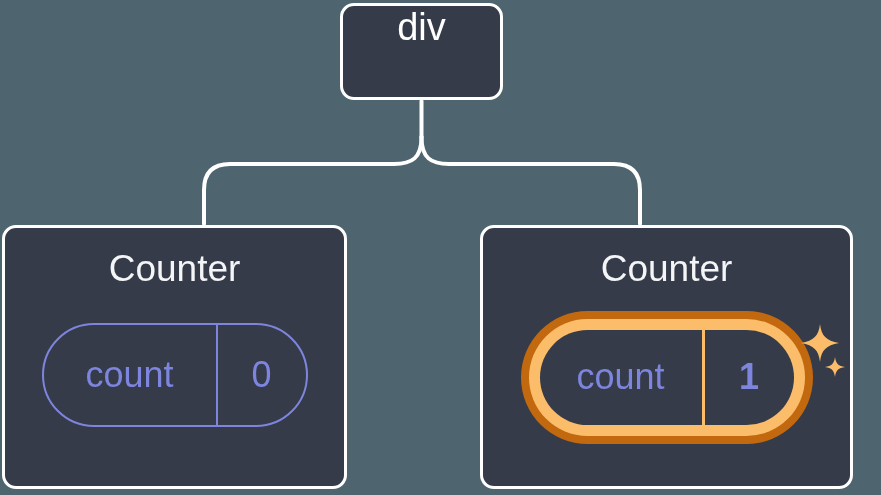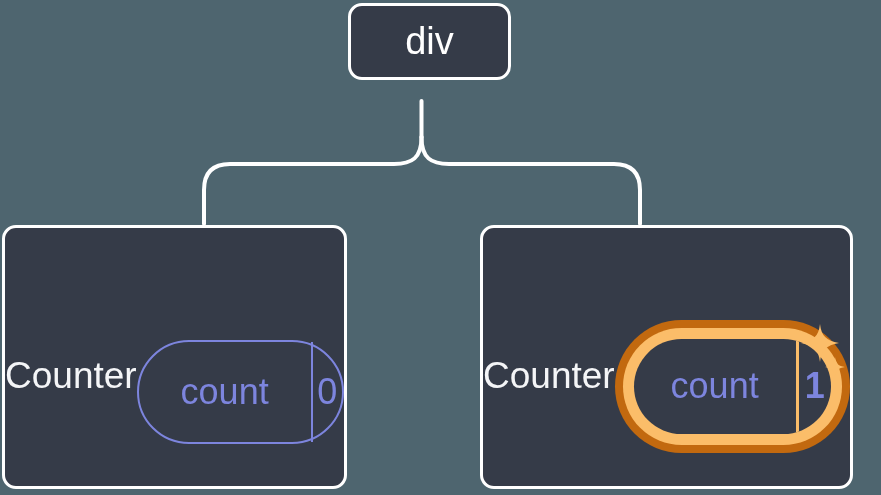--- a/index.html
+++ b/index.html
@@ -26,28 +26,28 @@
   .connectors{
     position:absolute;left:0;top:0;width:881px;height:495px;
   }
   .node{
     position:absolute;
     background:var(--node-fill);
     border:3px solid var(--node-border);
     border-radius:14px;
   }
   .root-node{
-    left:340px;top:3px;width:163px;height:77px;
-    display:flex;align-items:center;justify-content:center;
-    color:#ffffff;font-size:38px;font-weight:400;margin-left:8px;
+    left:340px;top:3px;width:163px;height:97px;
+    display:flex;justify-content:center;
+    color:#ffffff;font-size:38px;font-weight:400;
   }
   .counter-node{
     top:225px;height:264px;
-    display:flex;flex-direction:row;align-items:center;
-    padding-top:38px;
+    display:flex;flex-direction:column;align-items:center;
+    padding-top:20px;
   }
   .counter-left{left:2px;width:345px;}
   .counter-right{left:480px;width:373px;}
   .counter-title{
     color:var(--title-color);
     font-size:37px;font-weight:500;line-height:1.15;
   }
   
   .pill{
     margin-top:32px;

